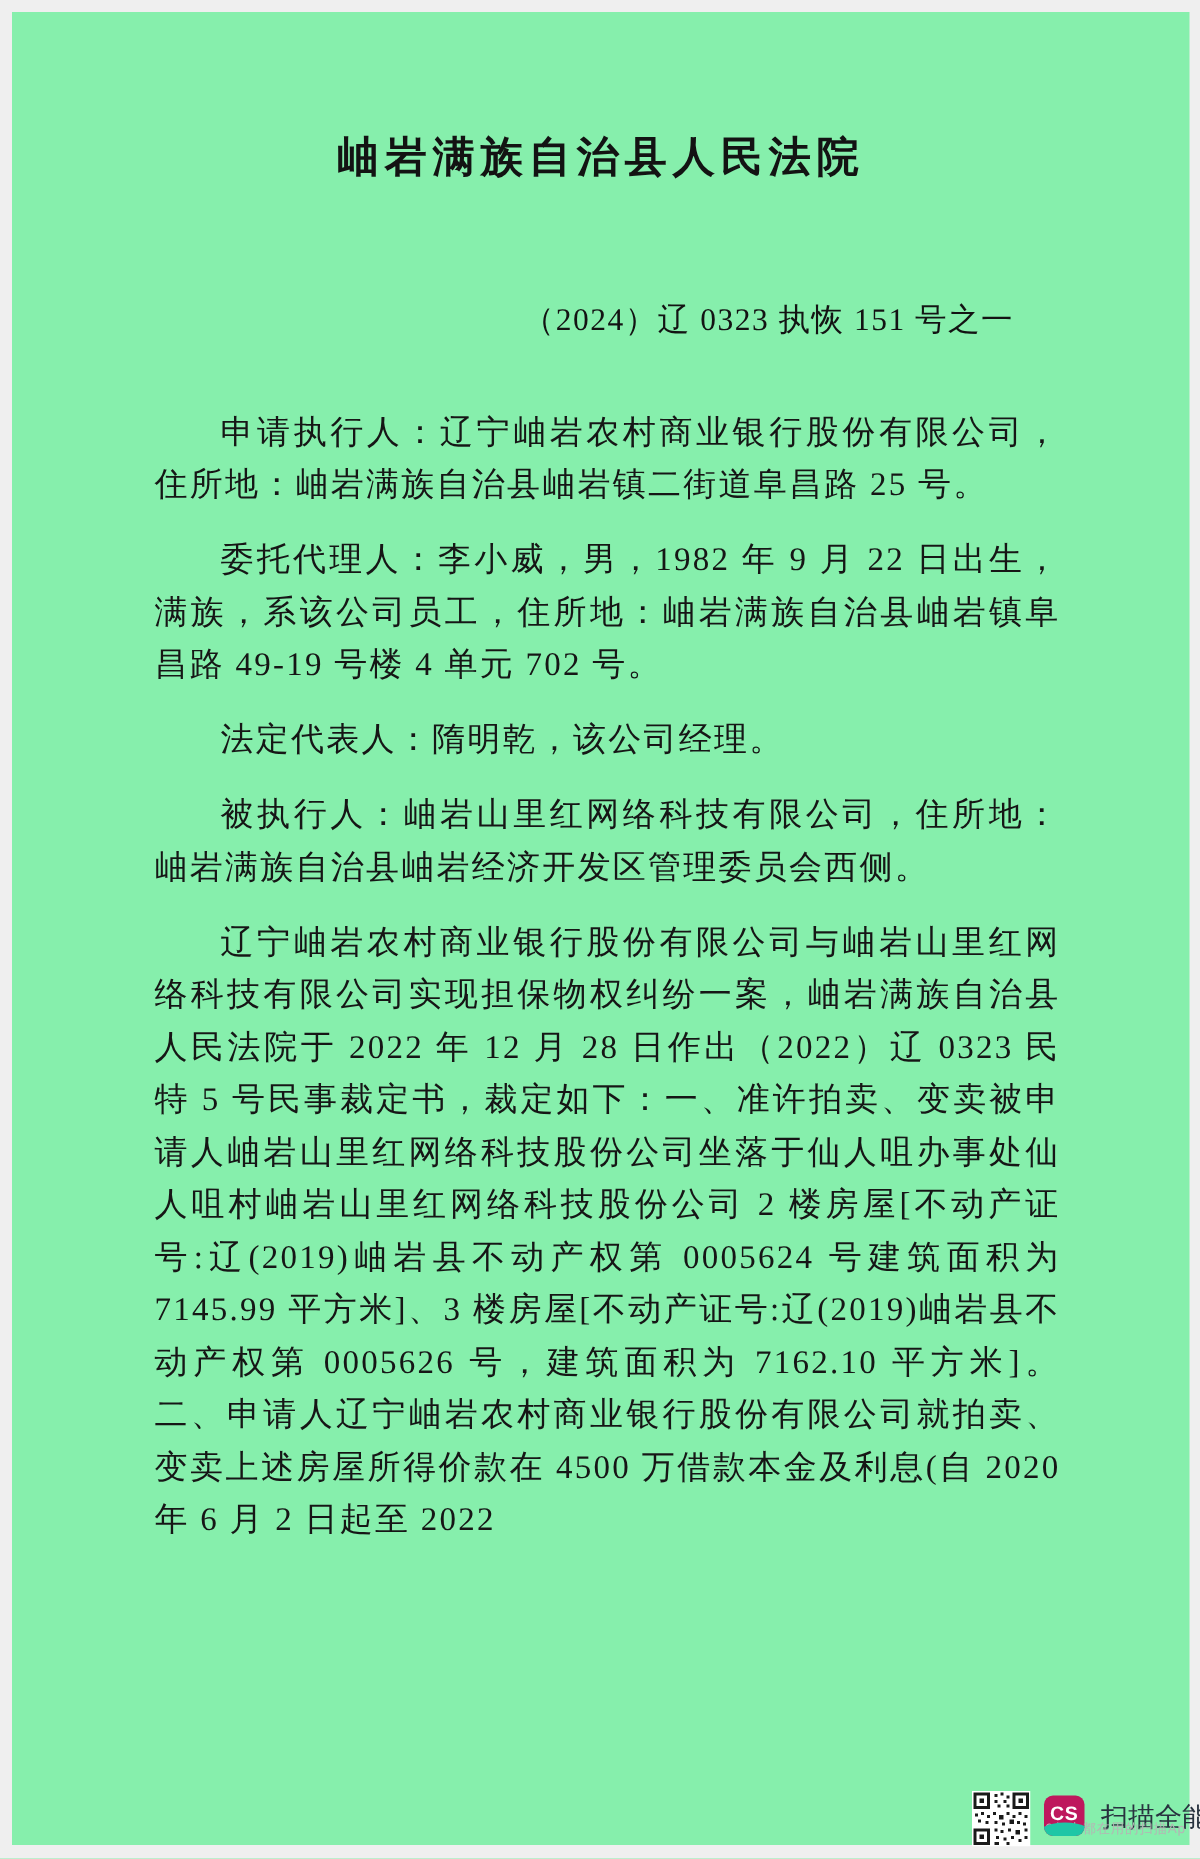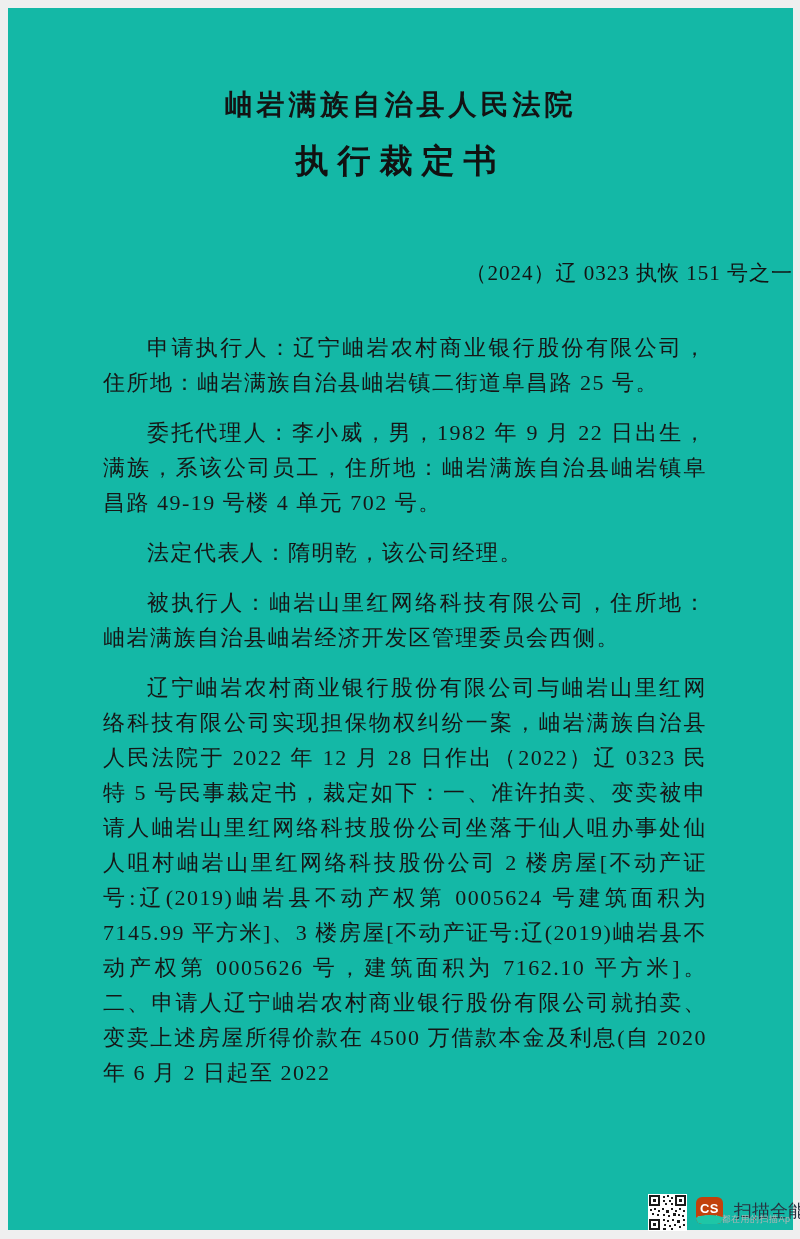--- a/index.html
+++ b/index.html
@@ -7,41 +7,42 @@
     width: 800px; height: 1239px;
     background: #efefef;
     position: relative;
     overflow: hidden;
     font-family: "Liberation Serif", "DejaVu Serif", serif;
   }
   .paper {
     position: absolute;
     left: 8px; top: 8px;
     width: 785px; height: 1222px;
-    background: #14b8a6;
+    background: #86efac;
   }
   .court-name {
     padding-top: 78px;
     text-align: center;
     font-size: 28px;
     font-weight: 600;
     letter-spacing: 4px;
     color: #131313;
   }
   .doc-title {
     margin-top: 15px;
     text-align: center;
     font-size: 33px;
     font-weight: 700;
     letter-spacing: 9px;
     color: #111;
   }
   .case-number {
     margin-top: 75px;
     text-align: right;
+    padding-right: 117px;
     font-size: 21px;
     letter-spacing: 1px;
     color: #131313;
   }
   .doc-body {
     margin: 43px 0 0 80px;
     width: 634px;
     font-size: 22px;
     line-height: 35px;
     letter-spacing: 1.5px;
@@ -93,21 +94,20 @@
     color: #b5b5b5;
     letter-spacing: 0.5px;
     white-space: nowrap;
   }
 </style>
 </head>
 <body>
 
 <div class="paper">
   <div class="court-name">岫岩满族自治县人民法院</div>
-  <div class="doc-title">执行裁定书</div>
   <div class="case-number">（2024）辽 0323 执恢 151 号之一</div>
   <div class="doc-body">
     <p>申请执行人：辽宁岫岩农村商业银行股份有限公司，住所地：岫岩满族自治县岫岩镇二街道阜昌路 25 号。</p>
     <p>委托代理人：李小威，男，1982 年 9 月 22 日出生，满族，系该公司员工，住所地：岫岩满族自治县岫岩镇阜昌路 49-19 号楼 4 单元 702 号。</p>
     <p>法定代表人：隋明乾，该公司经理。</p>
     <p>被执行人：岫岩山里红网络科技有限公司，住所地：岫岩满族自治县岫岩经济开发区管理委员会西侧。</p>
     <p>辽宁岫岩农村商业银行股份有限公司与岫岩山里红网络科技有限公司实现担保物权纠纷一案，岫岩满族自治县人民法院于 2022 年 12 月 28 日作出（2022）辽 0323 民特 5 号民事裁定书，裁定如下：一、准许拍卖、变卖被申请人岫岩山里红网络科技股份公司坐落于仙人咀办事处仙人咀村岫岩山里红网络科技股份公司 2 楼房屋[不动产证号:辽(2019)岫岩县不动产权第 0005624 号建筑面积为 7145.99 平方米]、3 楼房屋[不动产证号:辽(2019)岫岩县不动产权第 0005626 号，建筑面积为 7162.10 平方米]。二、申请人辽宁岫岩农村商业银行股份有限公司就拍卖、变卖上述房屋所得价款在 4500 万借款本金及利息(自 2020 年 6 月 2 日起至 2022</p>
   </div>
 </div>
 
@@ -154,19 +154,19 @@
     <rect x="29" y="26" width="3" height="3" fill="#1a1a1a"></rect>
     <rect x="35" y="25" width="2" height="2" fill="#1a1a1a"></rect>
     <rect x="16" y="30" width="2" height="2" fill="#1a1a1a"></rect>
     <rect x="21" y="31" width="2" height="2" fill="#1a1a1a"></rect>
     <rect x="26" y="30" width="2" height="2" fill="#1a1a1a"></rect>
     <rect x="31" y="32" width="2" height="2" fill="#1a1a1a"></rect>
     <rect x="35" y="30" width="2" height="2" fill="#1a1a1a"></rect>
     <rect x="15" y="34" width="3" height="2" fill="#1a1a1a"></rect>
     <rect x="23" y="34" width="2" height="2" fill="#1a1a1a"></rect>
   </svg>
-  <div class="cs-logo" style="background:#c2410c;">
+  <div class="cs-logo" style="background:#be185d;">
     <span class="arc" style="background:#1ec6a6;"></span>
     <span class="cs-text">CS</span>
   </div>
   <div class="app-name">扫描全能王</div>
   <div class="tagline">3亿人都在用的扫描Ap</div>
 </div>
 
 </body></html>

